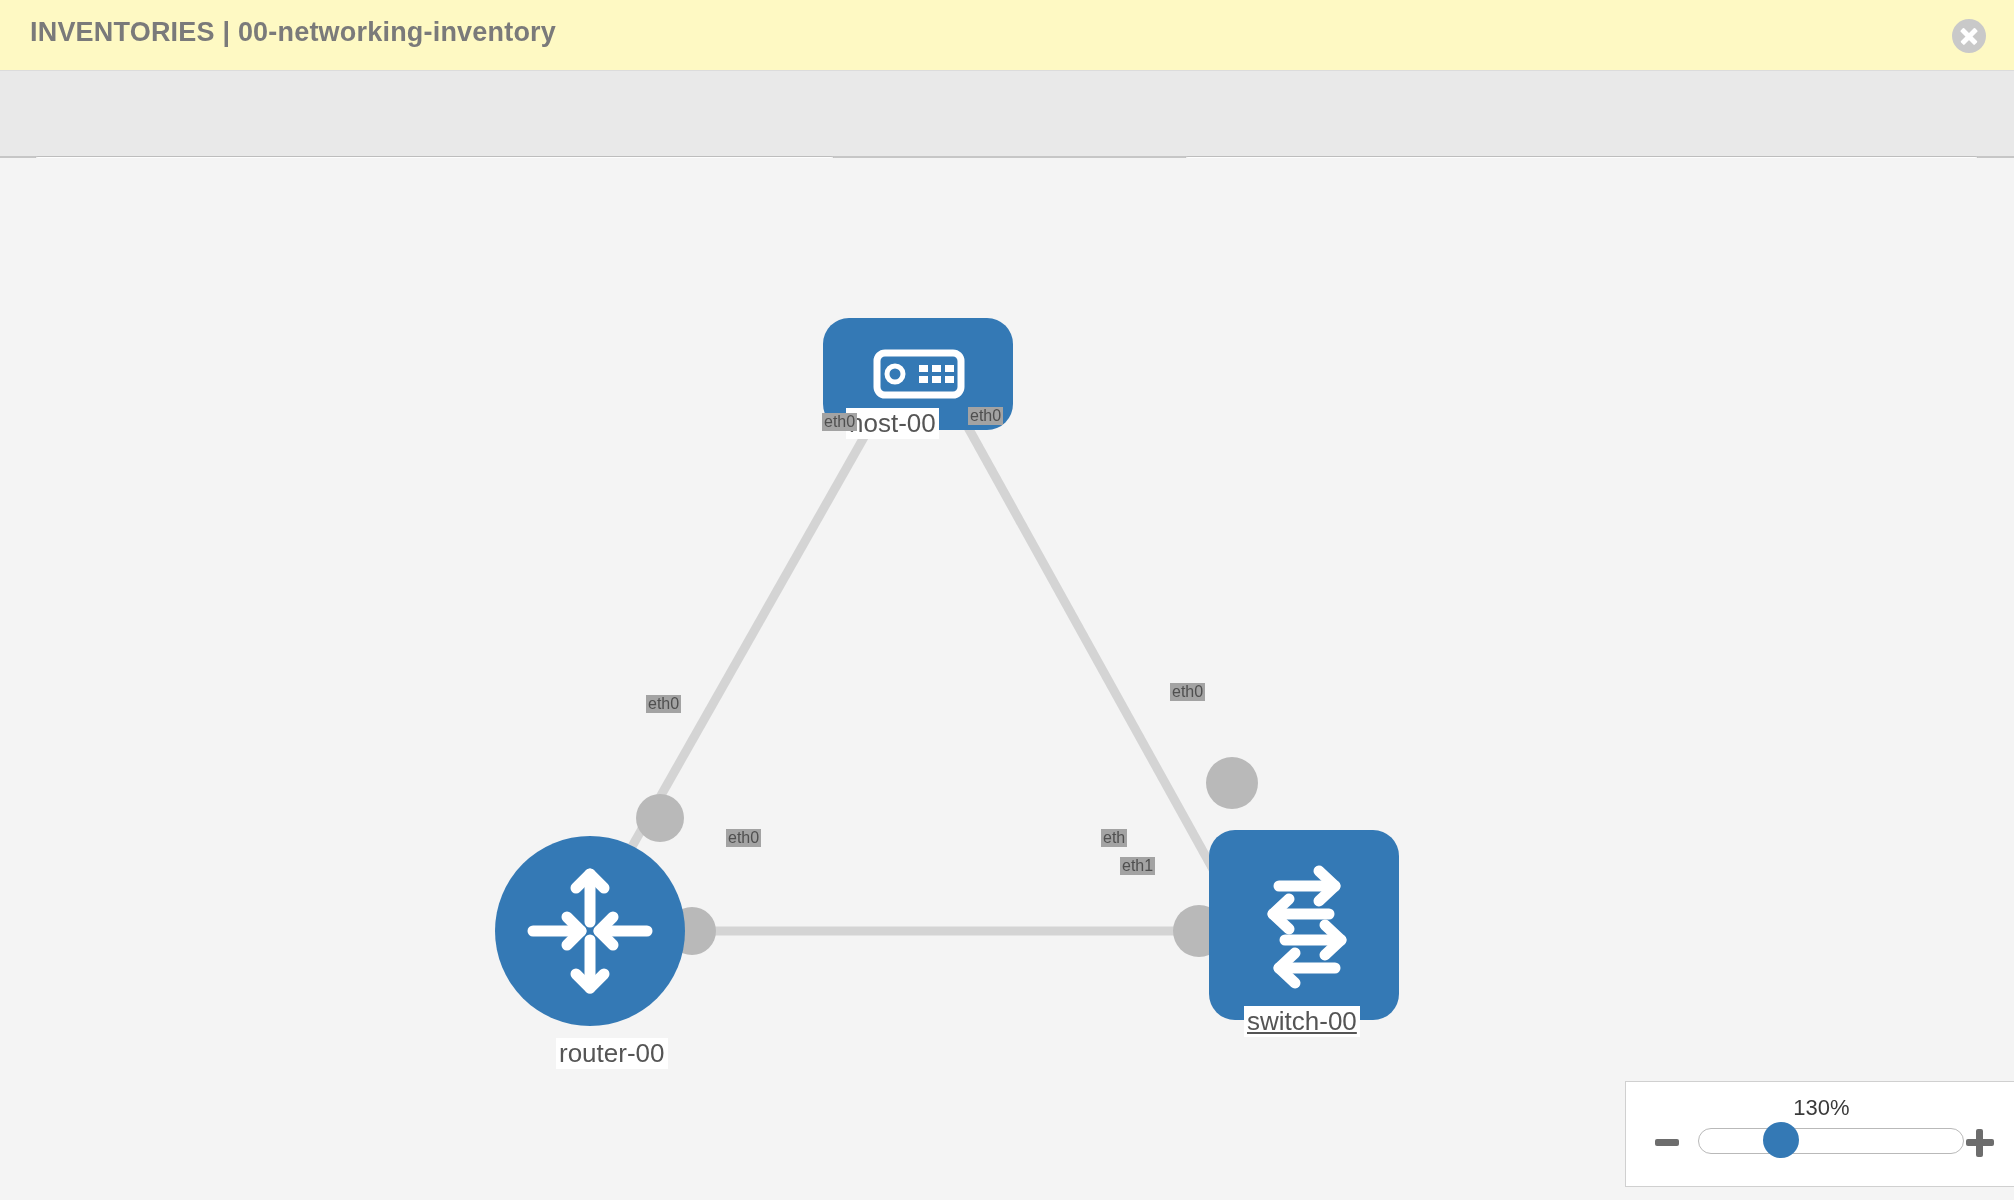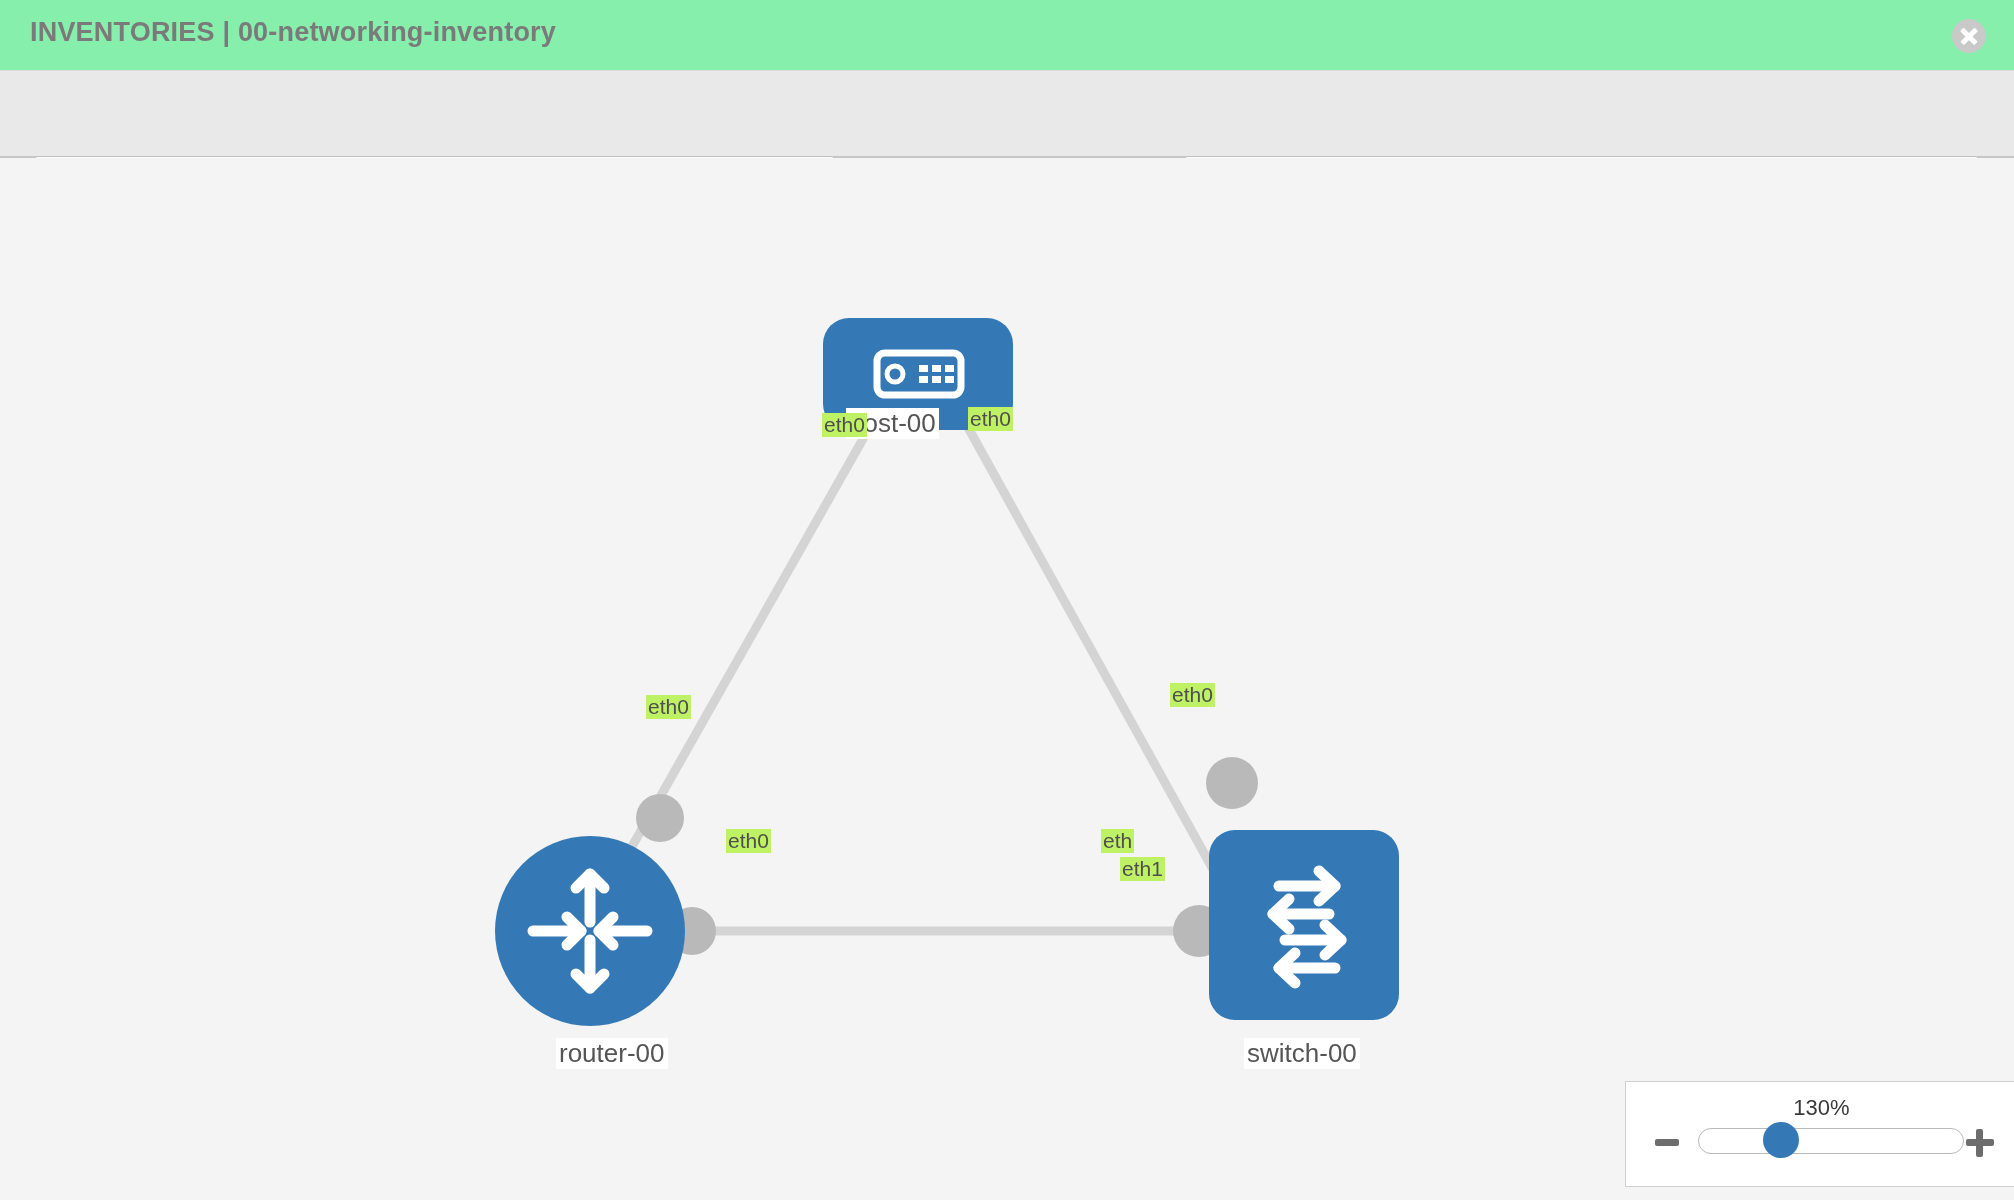--- a/index.html
+++ b/index.html
@@ -18,21 +18,21 @@
     height: 1200px;
     background: #ffffff;
   }
 
   
   .header {
     position: absolute;
     left: 0; top: 0;
     width: 2014px;
     height: 70px;
-    background: #86efac;
+    background: #fef9c3;
     box-sizing: border-box;
   }
   .page-title {
     position: absolute;
     left: 30px;
     top: 17px;
     font-size: 27px;
     font-weight: bold;
     color: #7a7a7a;
     letter-spacing: 0.2px;
@@ -128,23 +128,23 @@
   .node-label {
     position: absolute;
     font-size: 26px;
     color: #555555;
     background: #ffffff;
     padding: 0 3px;
     white-space: nowrap;
   }
   .iface-label {
     position: absolute;
-    font-size: 21px;
+    font-size: 16px;
     color: #4f4f4f;
-    background: #bef264;
+    background: #a3a3a3;
     padding: 0 2px;
     white-space: nowrap;
   }
 
   .node {
     position: absolute;
     background: #3479b5;
     cursor: pointer;
   }
   #node-host {
@@ -328,21 +328,21 @@
           <path d="M76 110 L132 110"></path>
           <path d="M116 95 L132 110 L116 125"></path>
           <path d="M126 138 L70 138"></path>
           <path d="M86 123 L70 138 L86 153"></path>
         </g>
       </svg>
     </div>
 
     <div class="node-label" style="left:846px; top:250px;">host-00</div>
     <div class="node-label" style="left:528px; top:880px;margin-left:28px;">router-00</div>
-    <div class="node-label" style="left:1244px; top:880px;">switch-00</div>
+    <div class="node-label" style="left:1244px; top:848px;text-decoration:underline;">switch-00</div>
 
     <div class="iface-label" style="left:822px; top:255px;">eth0</div>
     <div class="iface-label" style="left:968px; top:249px;">eth0</div>
 
     <div class="iface-label" style="left:646px; top:537px;">eth0</div>
     <div class="iface-label" style="left:1170px; top:525px;">eth0</div>
 
     <div class="iface-label" style="left:726px; top:671px;">eth0</div>
     <div class="iface-label" style="left:1101px; top:671px;">eth</div>
     <div class="iface-label" style="left:1120px; top:671px;margin-top:28px;">eth1</div>

